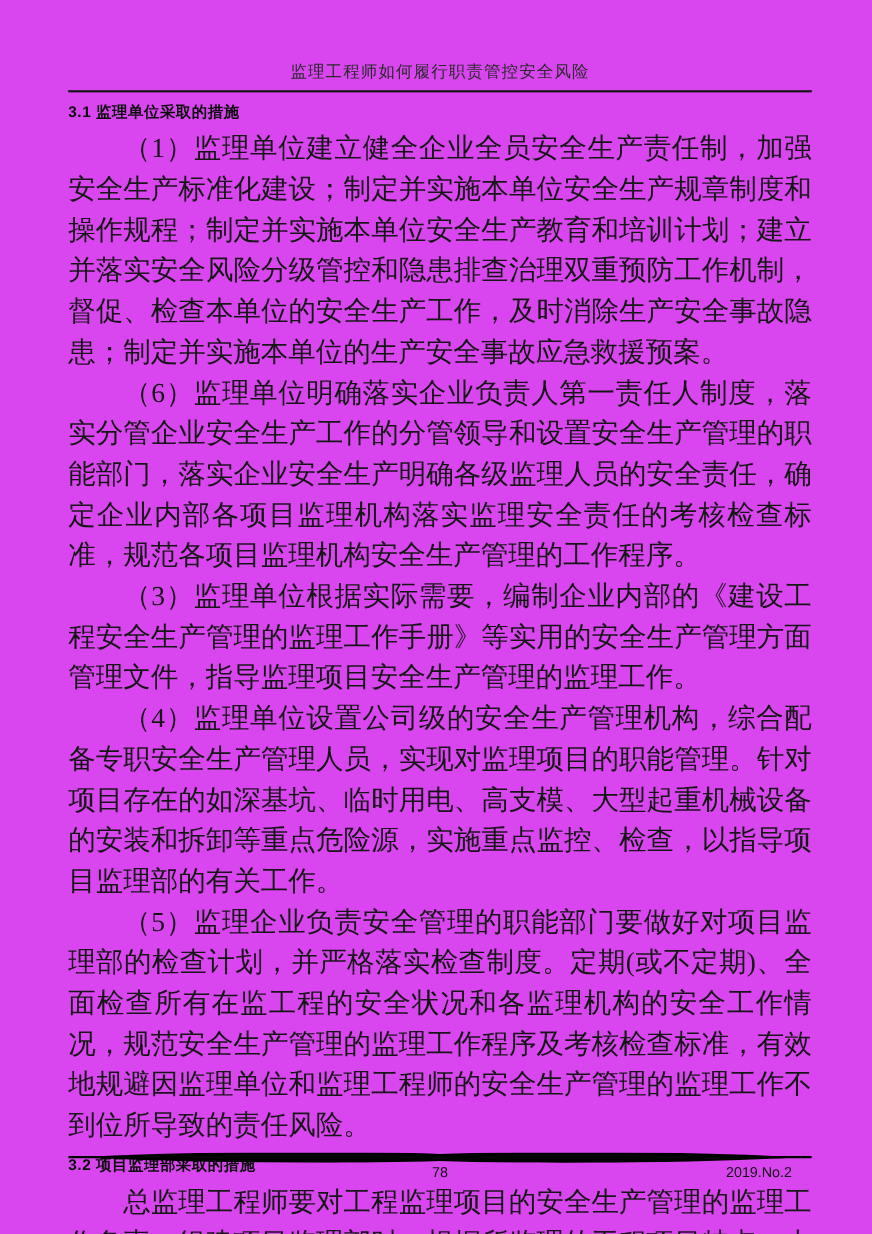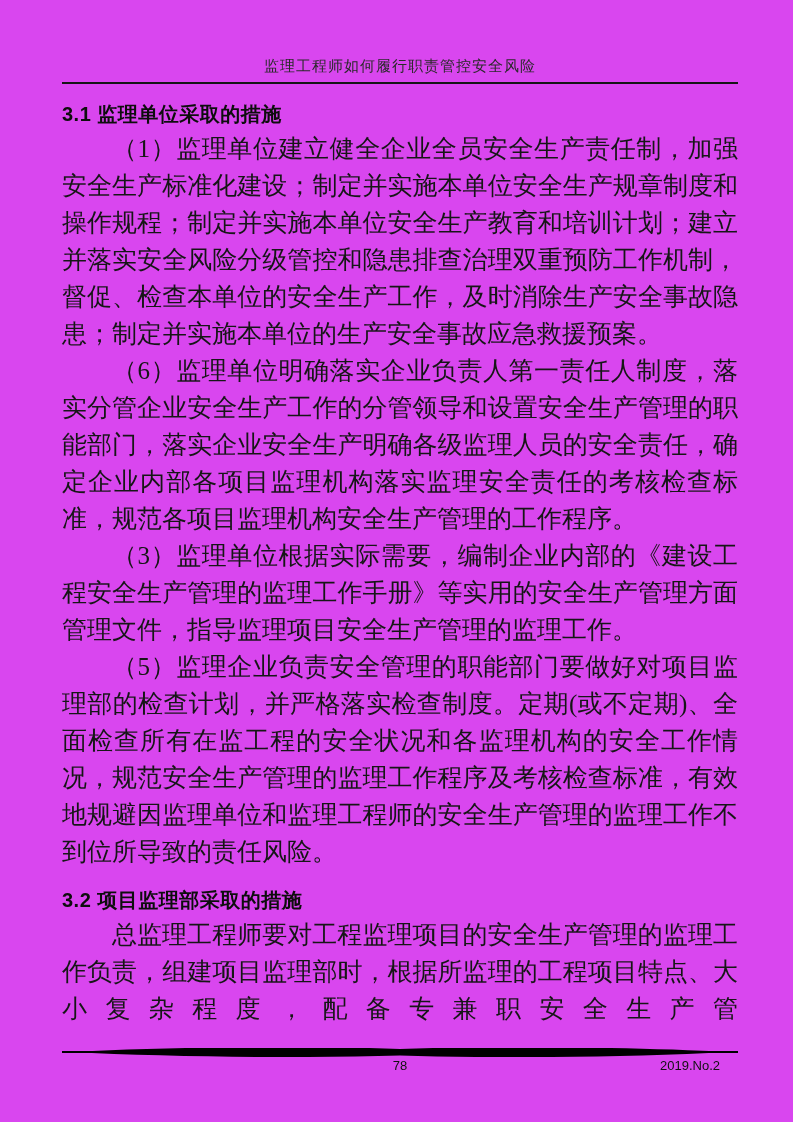--- a/index.html
+++ b/index.html
@@ -28,23 +28,23 @@
     letter-spacing: 1px;
   }
   .header-rule {
     border: none;
     border-top: 2px solid #151515;
     margin: 6px 0 0 0;
   }
   h2.section-heading {
     font-family: "Liberation Sans", "DejaVu Sans", sans-serif;
     font-weight: bold;
-    font-size: 20px;
+    font-size: 14px;
     line-height: 27px;
-    margin: 17px 0 2px 0;
+    margin: 4px 0 2px 0;
     color: #0d0d0d;
     letter-spacing: 0.5px;
   }
   p.body-para {
     margin: 0;
     font-size: 25px;
     line-height: 37px;
     text-align: justify;
     text-indent: 2em;
     color: #161616;
@@ -83,20 +83,21 @@
 
     <div class="running-title">监理工程师如何履行职责管控安全风险</div>
 
     <hr class="header-rule">
 
     <h2 class="section-heading">3.1 监理单位采取的措施</h2>
 
     <p class="body-para">（1）监理单位建立健全企业全员安全生产责任制，加强安全生产标准化建设；制定并实施本单位安全生产规章制度和操作规程；制定并实施本单位安全生产教育和培训计划；建立并落实安全风险分级管控和隐患排查治理双重预防工作机制，督促、检查本单位的安全生产工作，及时消除生产安全事故隐患；制定并实施本单位的生产安全事故应急救援预案。</p>
     <p class="body-para">（6）监理单位明确落实企业负责人第一责任人制度，落实分管企业安全生产工作的分管领导和设置安全生产管理的职能部门，落实企业安全生产明确各级监理人员的安全责任，确定企业内部各项目监理机构落实监理安全责任的考核检查标准，规范各项目监理机构安全生产管理的工作程序。</p>
     <p class="body-para">（3）监理单位根据实际需要，编制企业内部的《建设工程安全生产管理的监理工作手册》等实用的安全生产管理方面管理文件，指导监理项目安全生产管理的监理工作。</p>
+    <p class="body-para">（4）监理单位设置公司级的安全生产管理机构，综合配备专职安全生产管理人员，实现对监理项目的职能管理。针对项目存在的如深基坑、临时用电、高支模、大型起重机械设备的安装和拆卸等重点危险源，实施重点监控、检查，以指导项目监理部的有关工作。</p>
     <p class="body-para">（5）监理企业负责安全管理的职能部门要做好对项目监理部的检查计划，并严格落实检查制度。定期(或不定期)、全面检查所有在监工程的安全状况和各监理机构的安全工作情况，规范安全生产管理的监理工作程序及考核检查标准，有效地规避因监理单位和监理工程师的安全生产管理的监理工作不到位所导致的责任风险。</p>
 
     <h2 class="section-heading">3.2 项目监理部采取的措施</h2>
 
     <p class="body-para fill-last">总监理工程师要对工程监理项目的安全生产管理的监理工作负责，组建项目监理部时，根据所监理的工程项目特点、大小复杂程度，配备专兼职安全生产管</p>
 
   </div>
 
   <div class="footer">
     <svg class="footer-bar" viewBox="0 0 676 9" preserveAspectRatio="none" aria-hidden="true">

